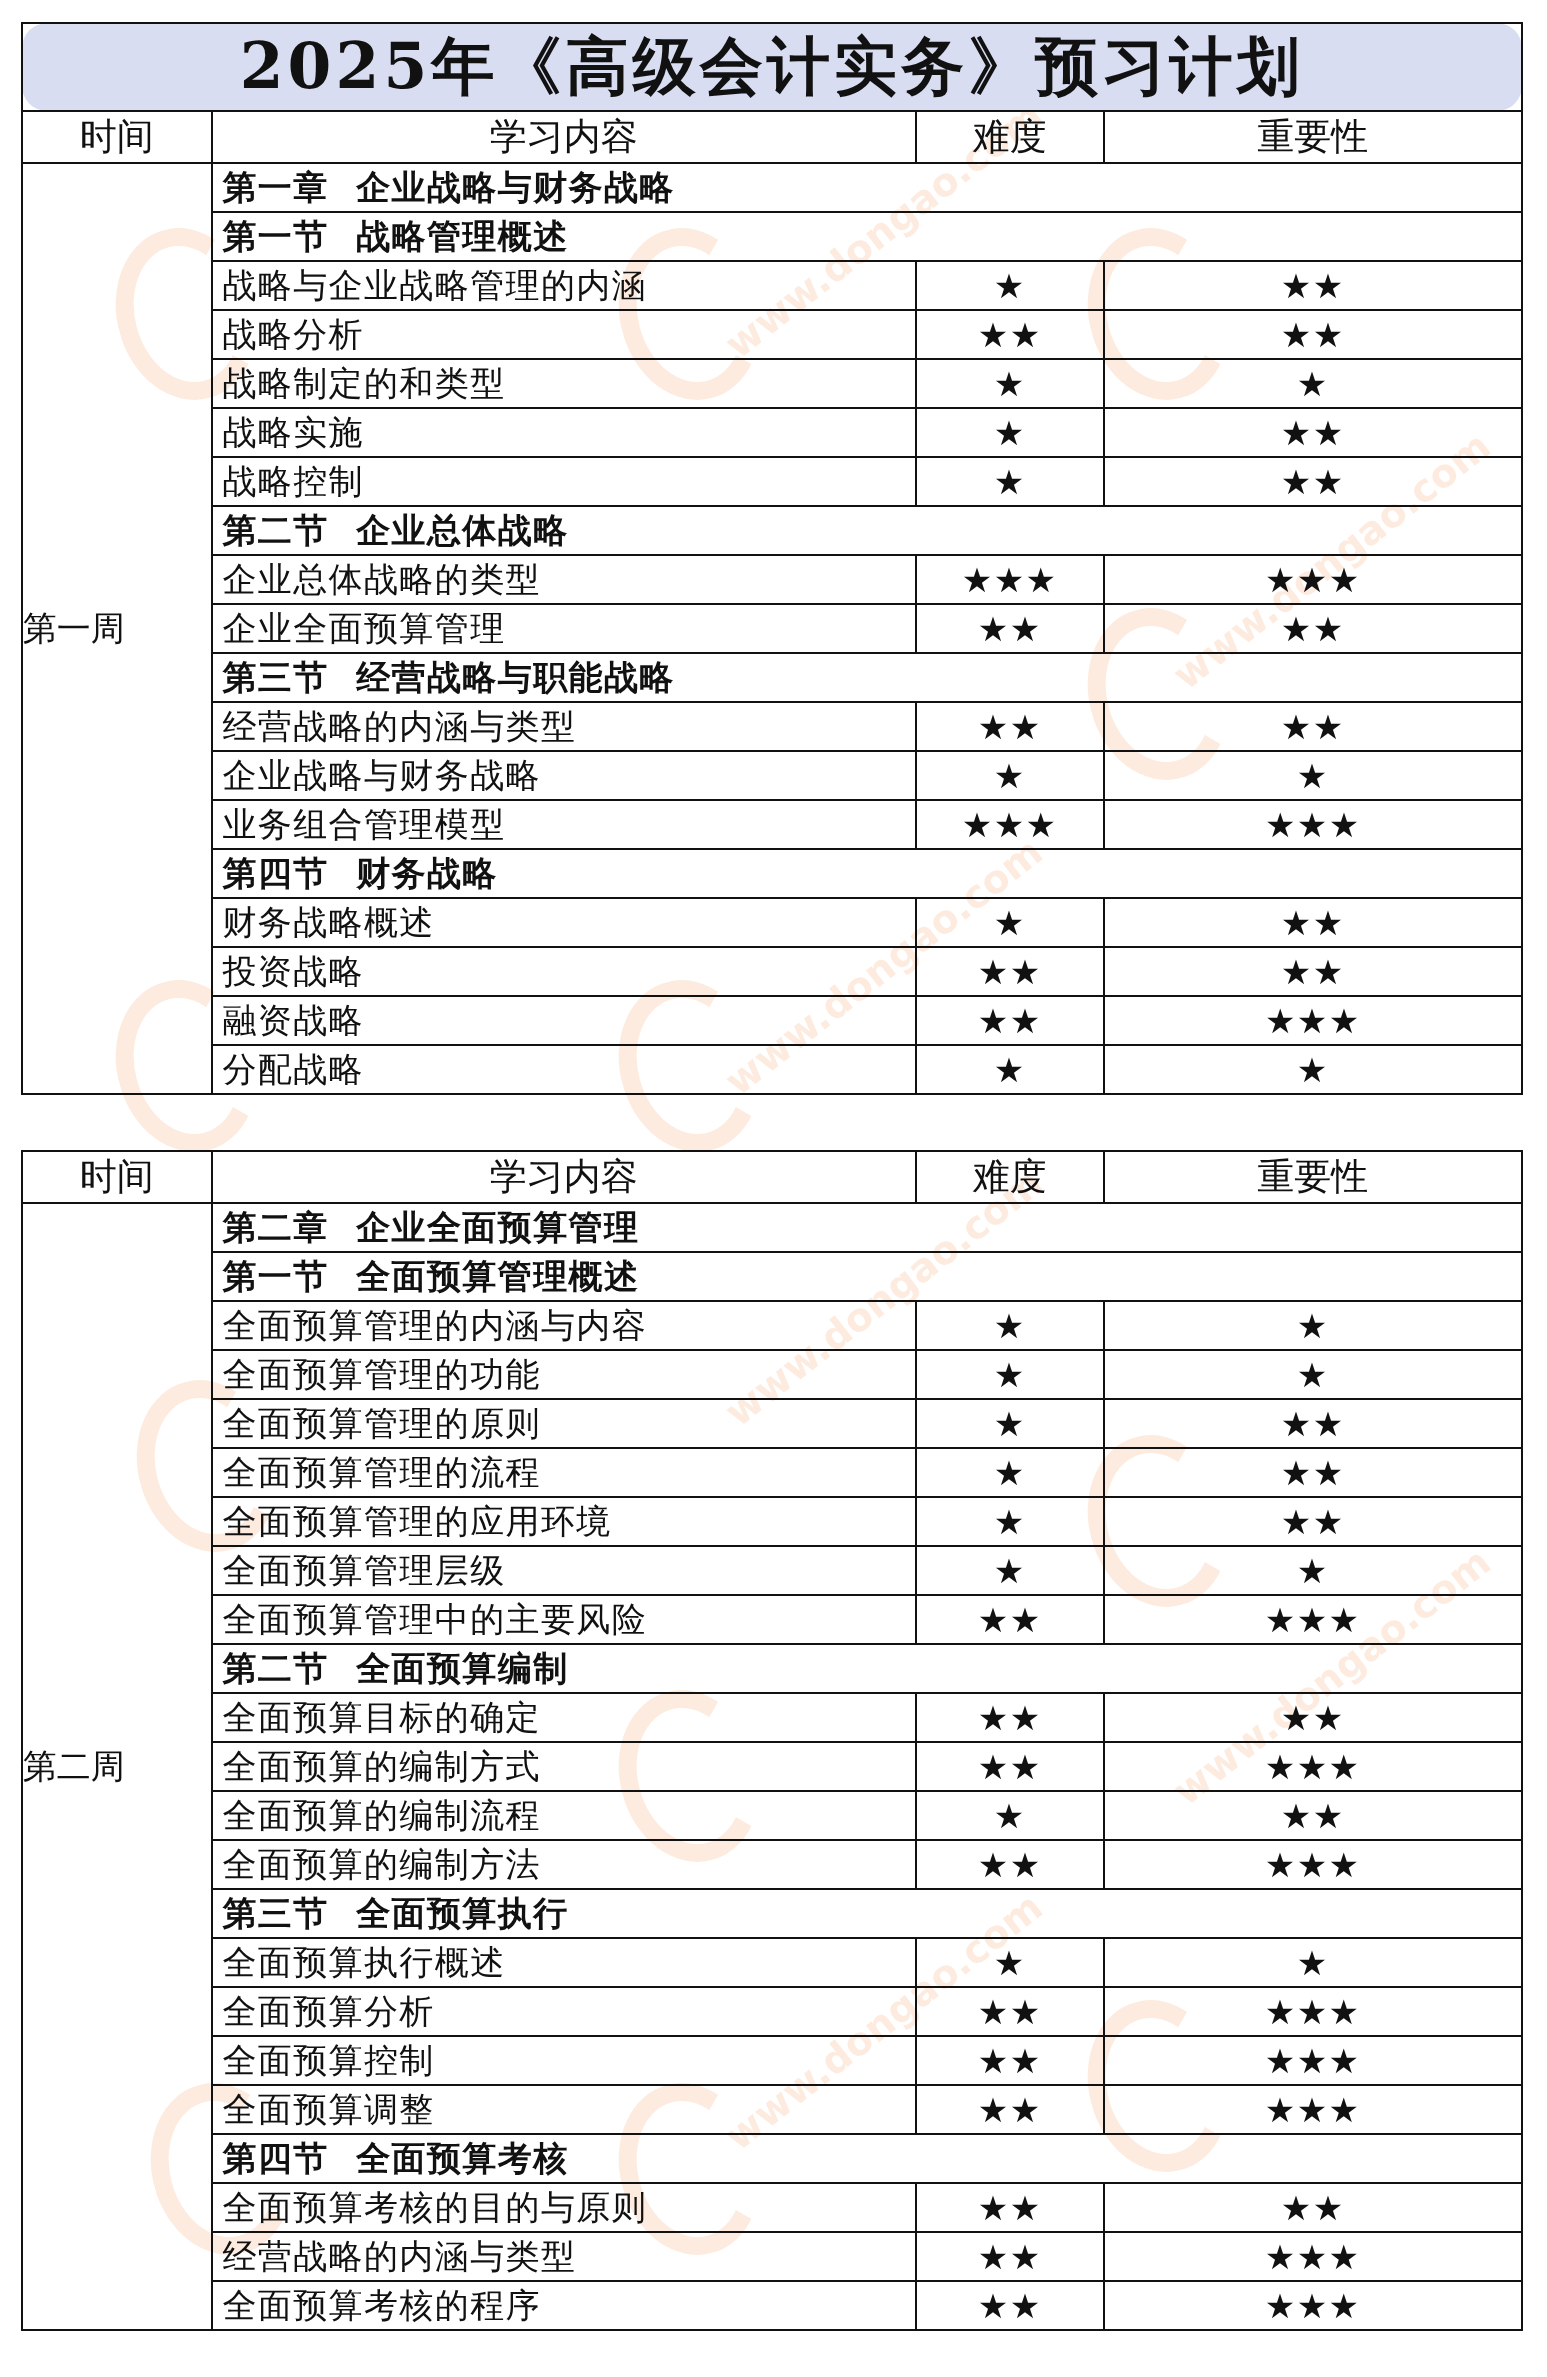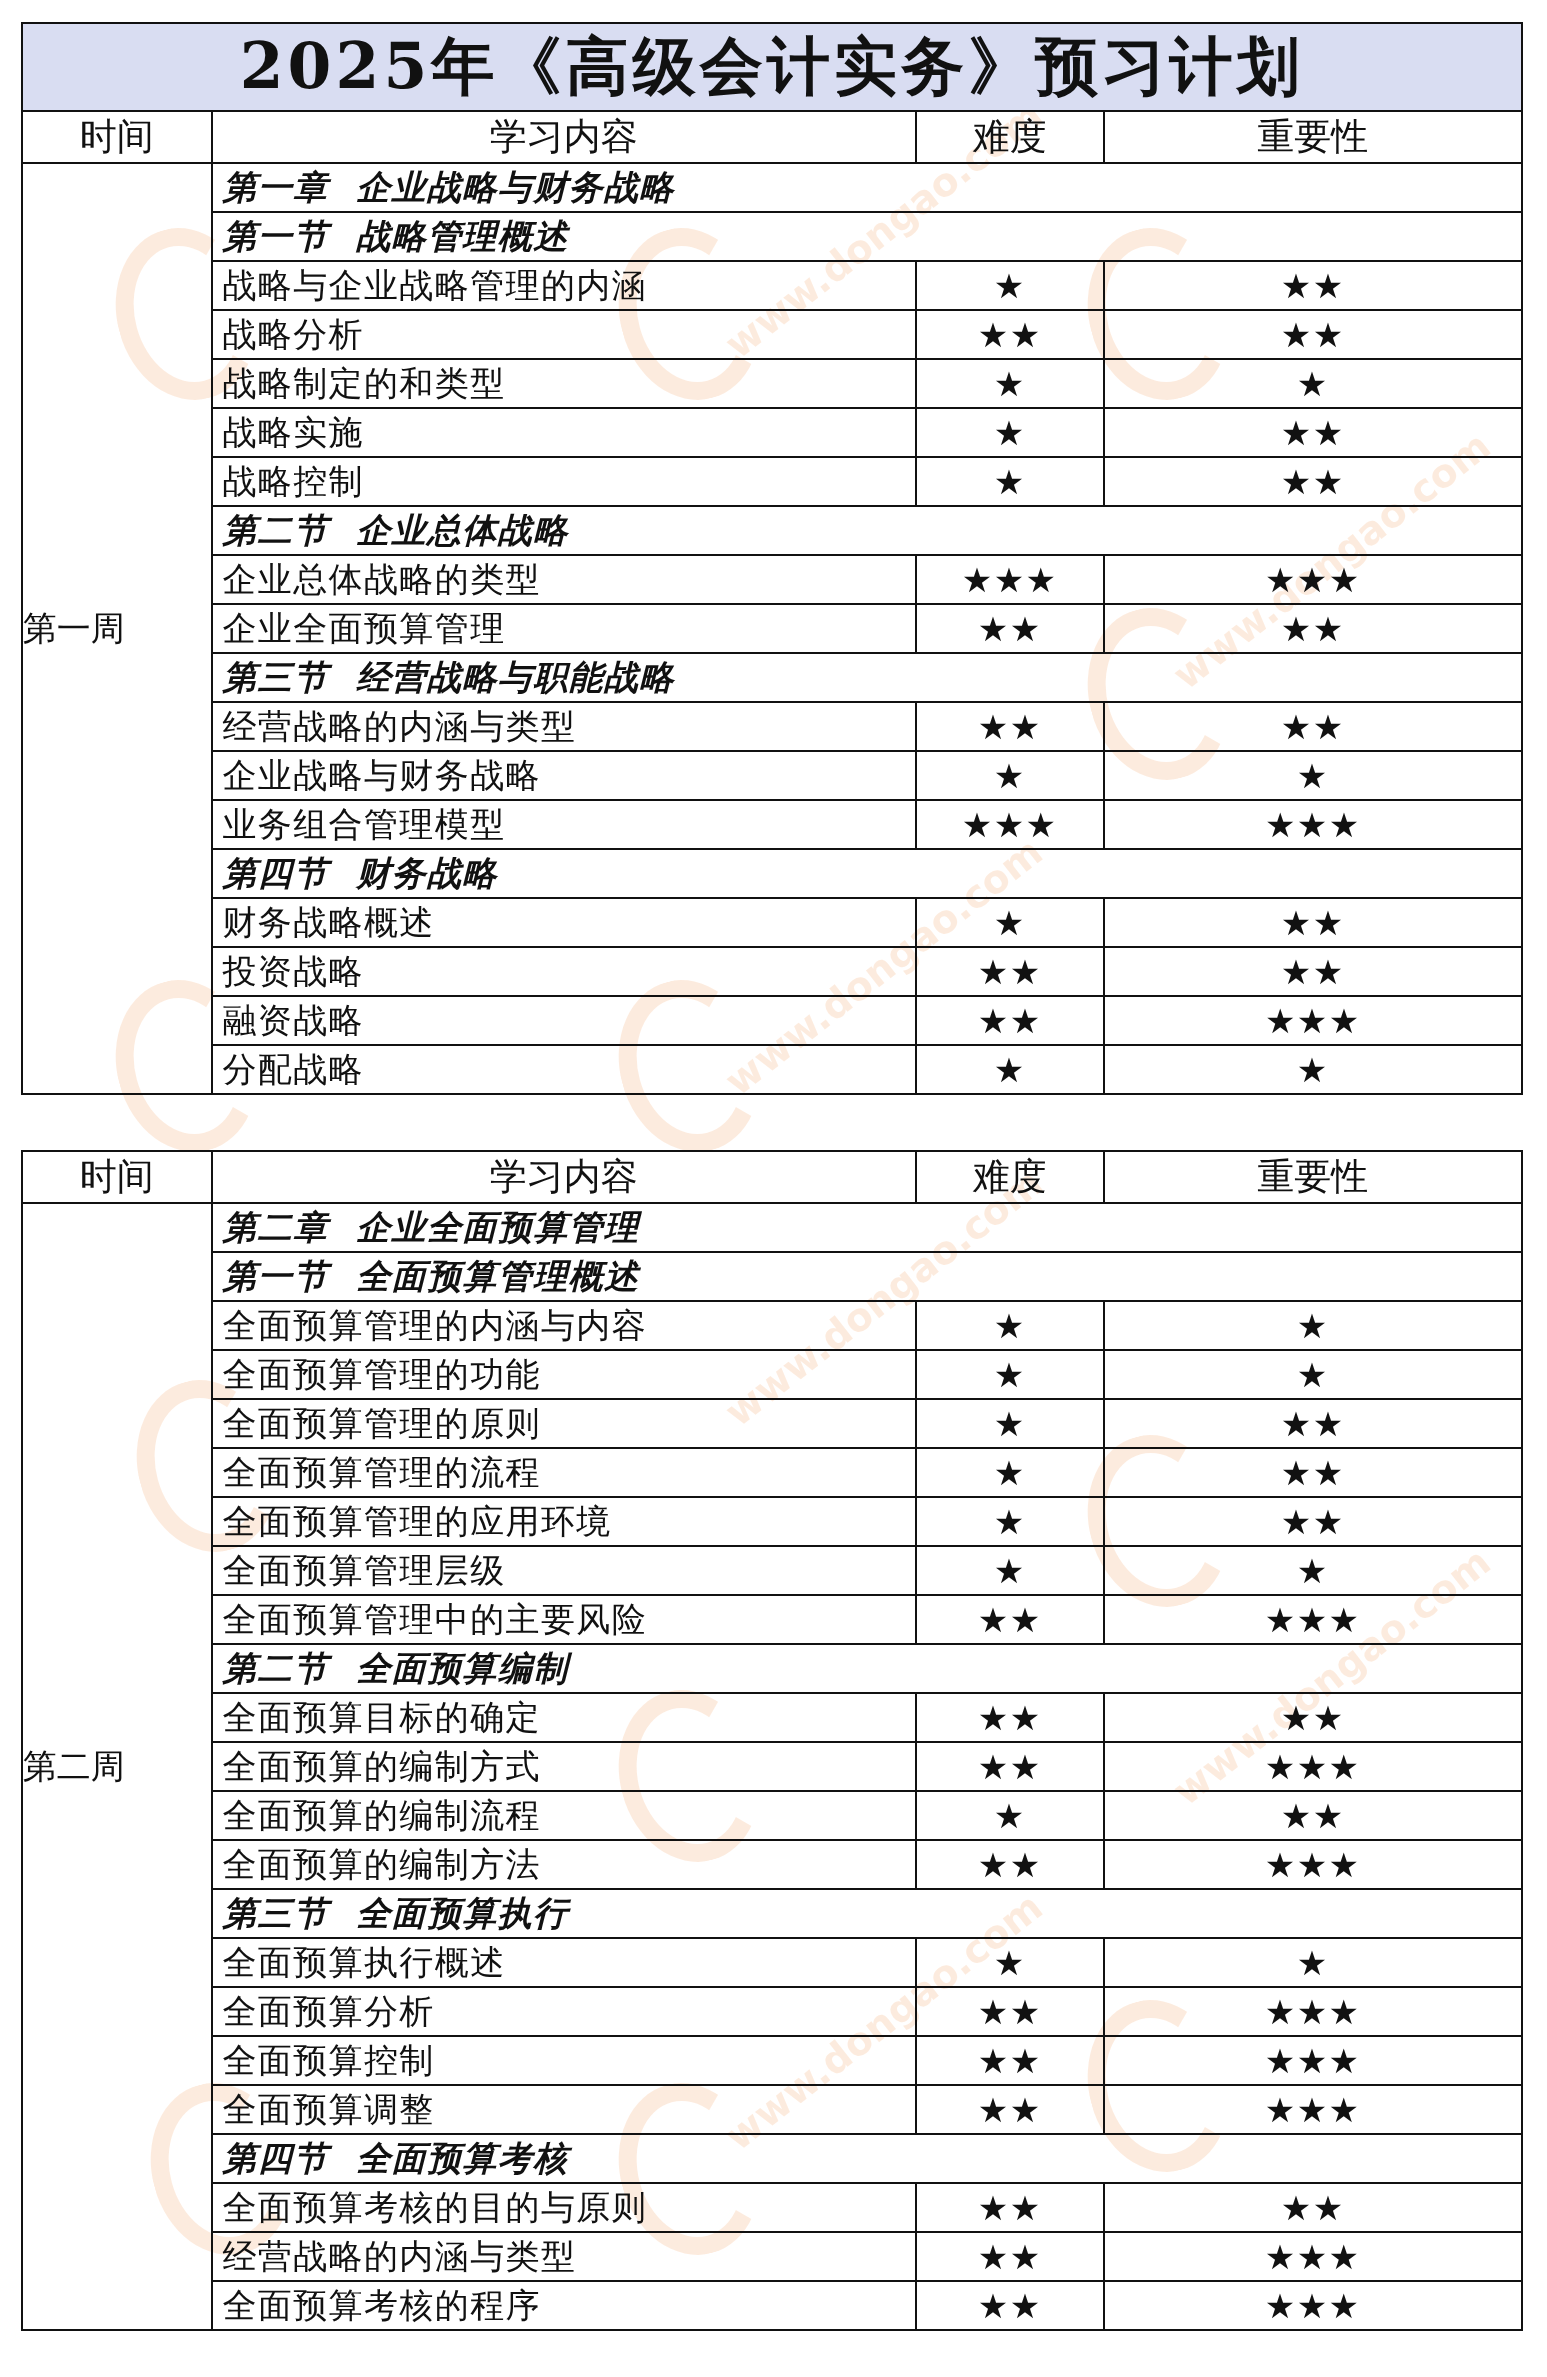--- a/index.html
+++ b/index.html
@@ -7,25 +7,25 @@
          font-family:"DejaVu Serif","Liberation Serif",serif; color:#111; }
   .watermark { position:absolute; pointer-events:none; opacity:0.16; }
   .wm-ring { width:103px; height:138px; border:18px solid #f28a3a; border-radius:50%;
              border-right-color:transparent; transform:rotate(-15deg); }
   .wm-text { position:absolute; color:#f28a3a; font-size:39px; font-weight:bold;
              transform:rotate(-38deg); white-space:nowrap; font-family:"DejaVu Sans",sans-serif; }
   table.plan { position:absolute; left:20.7px; width:1500px; border-collapse:collapse; table-layout:fixed;
                background:transparent; }
   table.plan td, table.plan th { border:2.8px solid #111; padding:0; }
   .title-cell { height:84px; background:#d9ddf2; text-align:center; font-size:63px; font-weight:bold;
-                letter-spacing:4.1px; font-family:"DejaVu Serif",serif; }
+                letter-spacing:4.1px; font-family:"DejaVu Serif",serif;border-radius:25px; }
   .head-cell { height:47px; font-size:37px; font-weight:normal; text-align:center; }
   .row td { height:47px; font-size:34px; }
   .time-cell { vertical-align:middle; font-size:34px; }
-  .chapter-cell, .section-cell { padding-left:9.7px !important; font-weight:bold; letter-spacing:1.4px;font-style:italic; }
+  .chapter-cell, .section-cell { padding-left:9.7px !important; font-weight:bold; letter-spacing:1.4px; }
   .topic-cell { padding-left:9.7px !important; letter-spacing:1.4px;font-family:Liberation Mono, monospace; }
   .star-cell { text-align:center; font-size:33px; letter-spacing:1.4px; font-family:"DejaVu Sans",sans-serif; }
   .gap { margin-left:27.6px; }
 </style>
 </head>
 <body>
 
 <div class="watermark" style="left:117px;top:227px;">
     <div class="wm-ring"></div>
   </div>

